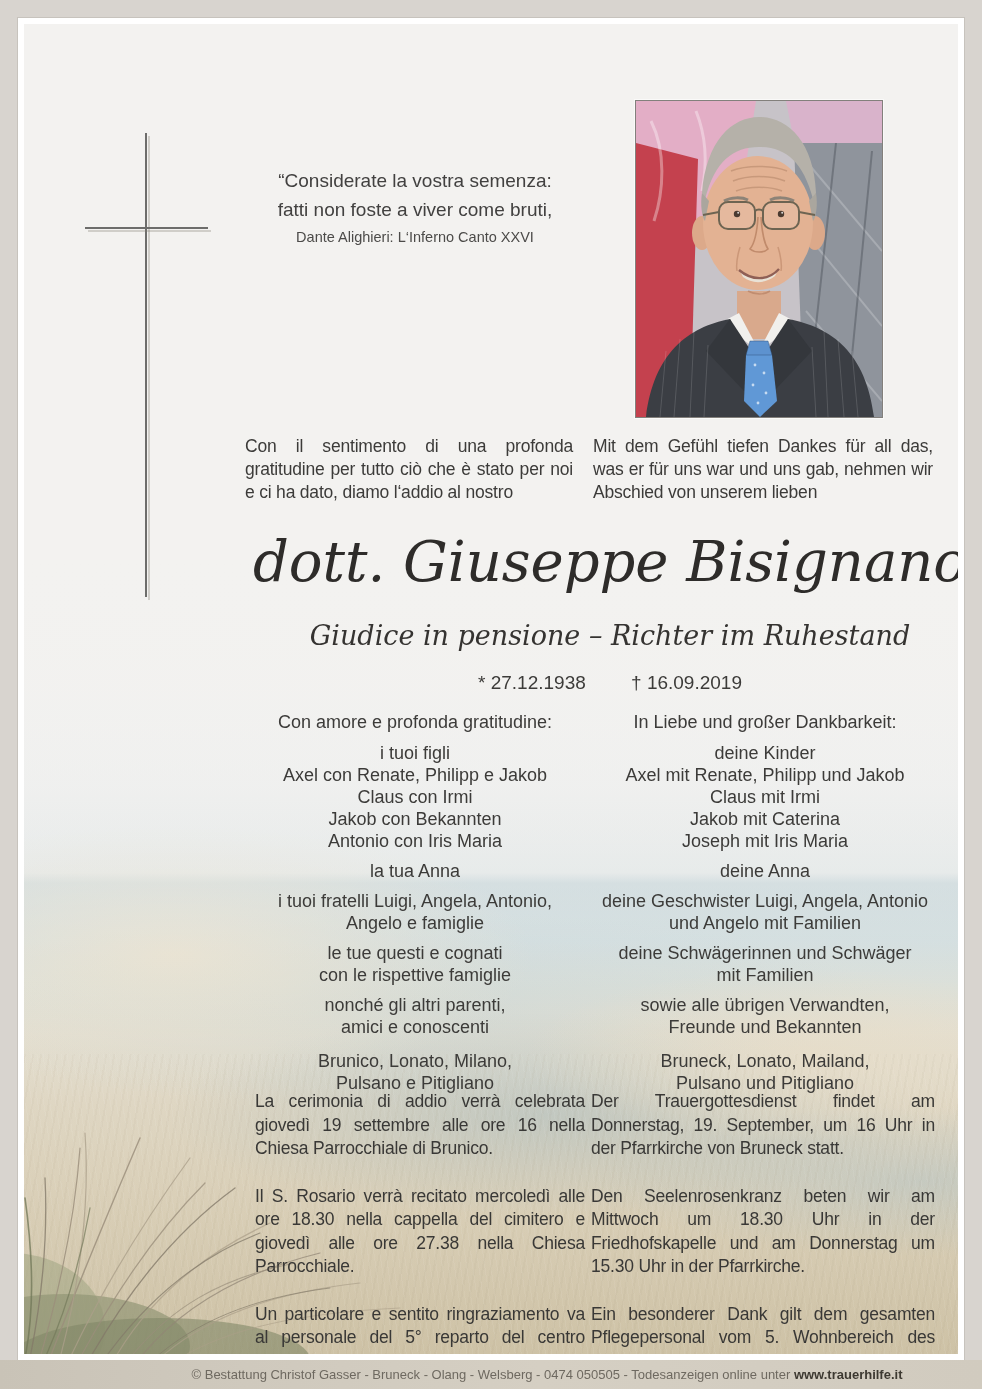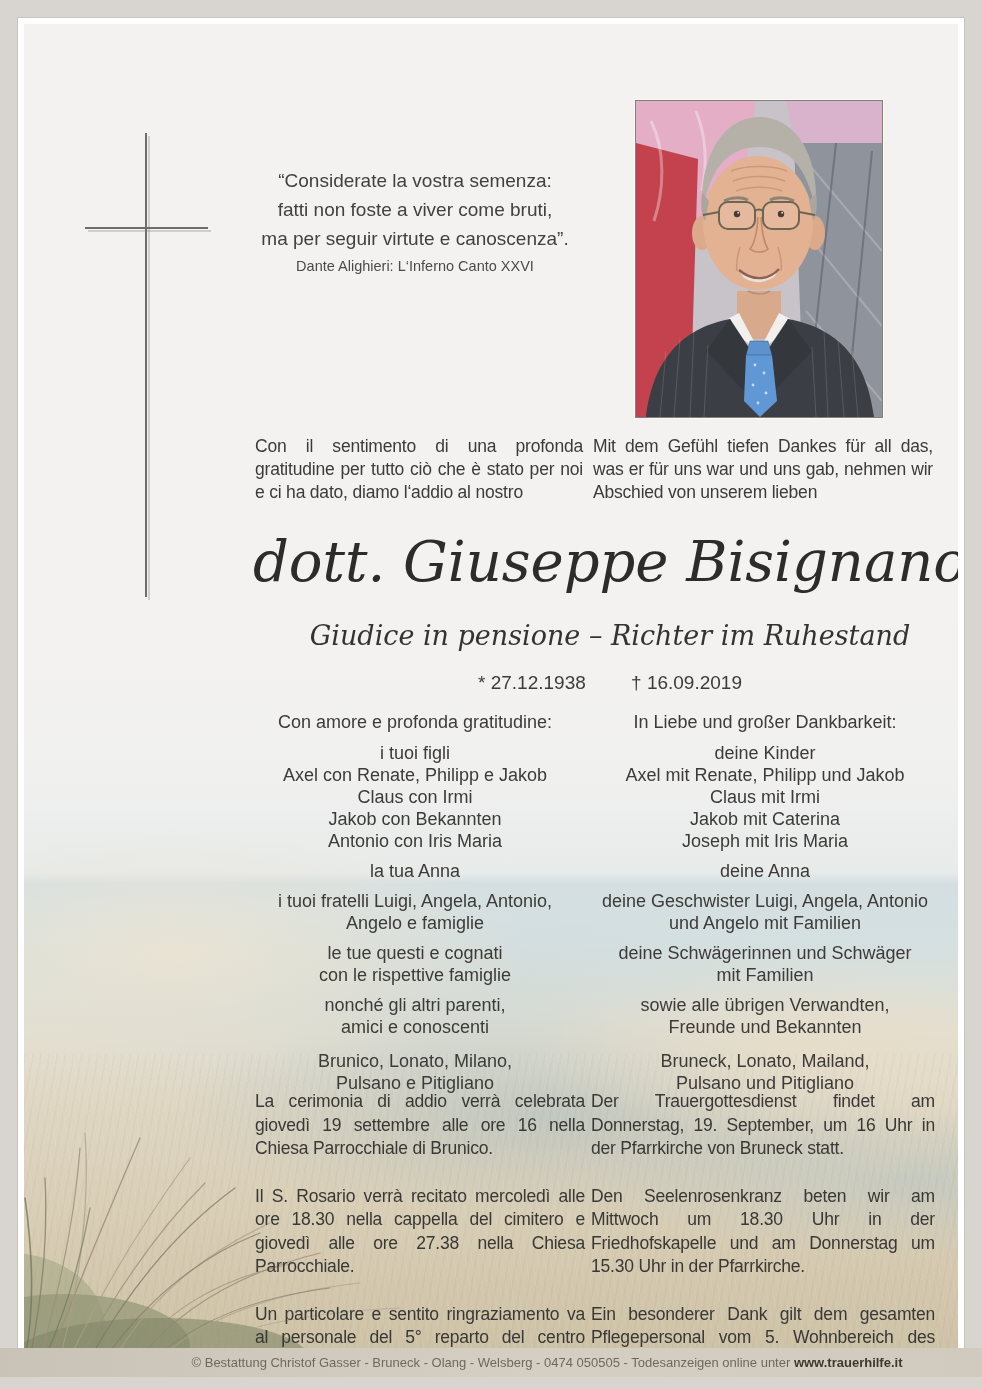--- a/index.html
+++ b/index.html
@@ -53,21 +53,21 @@
   .quote{position:absolute;left:191px;top:142px;width:400px;text-align:center;}
   .quote .q-line{font-size:19px;line-height:29px;color:#424140;}
   .quote .q-attr{margin-top:5px;font-size:14.5px;color:#4c4b49;}
   
   .photo{position:absolute;left:611px;top:76px;width:246px;height:316px;
     border:1px solid #83807c;box-shadow:0 0 0 1px rgba(255,255,255,.6);}
   .photo svg{display:block;}
   
   .intro{position:absolute;top:411px;font-size:17.5px;line-height:23px;
     text-align:justify;letter-spacing:-0.2px;color:#3c3b39;}
-  .intro.it{left:231px;width:328px;}
+  .intro.it{left:221px;width:328px;}
   .intro.de{left:569px;width:340px;}
   
   .name{position:absolute;left:136px;width:900px;top:505px;text-align:center;
     font-family:"DejaVu Serif","Liberation Serif",serif;font-style:italic;
     font-size:56px;color:#2e2c2a;}
   .subtitle{position:absolute;left:136px;width:900px;top:596px;text-align:center;
     font-family:"DejaVu Serif","Liberation Serif",serif;font-style:italic;
     font-size:27px;color:#353331;}
   .dates{position:absolute;left:136px;width:900px;top:648px;text-align:center;
     font-size:19px;color:#3c3b39;}
@@ -81,21 +81,21 @@
   .m-heading{margin-bottom:9px;}
   .m-group{margin-top:8px;}
   .m-group.last{margin-top:12px;}
   
   .notices{position:absolute;top:1066px;font-size:17.5px;line-height:23.5px;
     text-align:justify;letter-spacing:-0.2px;color:#39383620;color:#393836;}
   .notices.it{left:231px;width:330px;}
   .notices.de{left:567px;width:344px;}
   .notices p{margin:0 0 24px 0;}
   
-  .footer{position:absolute;left:0;right:0;bottom:12px;height:29px;
+  .footer{position:absolute;left:0;right:0;bottom:0;height:29px;
     background:linear-gradient(90deg,#c9c3b7 0%,#cfc9bd 25%,#d5cfc3 55%,#d1cbbf 100%);
     display:flex;align-items:center;justify-content:center;}
   .footer-inner{transform:translateX(56px);font-size:13px;color:#6e6960;white-space:nowrap;}
   .footer-inner b{color:#3d3931;}
 </style>
 </head>
 <body>
 
 <div class="page">
   <div class="card">
@@ -132,21 +132,20 @@
     <div class="veil"></div>
 
     <div>
       <div class="cross-v"></div>
       <div class="cross-h"></div>
     </div>
 
     <div class="quote">
       <div class="q-line">“Considerate la vostra semenza:</div>
       <div class="q-line">fatti non foste a viver come bruti,</div>
-      <div class="q-line">ma per seguir virtute e canoscenza”.</div>
       <div class="q-attr">Dante Alighieri: L‘Inferno Canto XXVI</div>
     </div>
 
     <div class="photo">
       <svg width="246" height="316" viewBox="0 0 246 316">
         <rect x="0" y="0" width="246" height="316" fill="#c7c3c8"></rect>
         <path d="M150,0 H246 V60 L165,75 Z" fill="#d9b3cb"></path>
         <path d="M0,0 H120 L100,125 C60,145 22,122 0,95 Z" fill="#e3aec6"></path>
         <path d="M0,42 L62,58 L54,316 L0,316 Z" fill="#c4414e"></path>
         <path d="M158,42 H246 V316 H168 Z" fill="#8f949c"></path>

